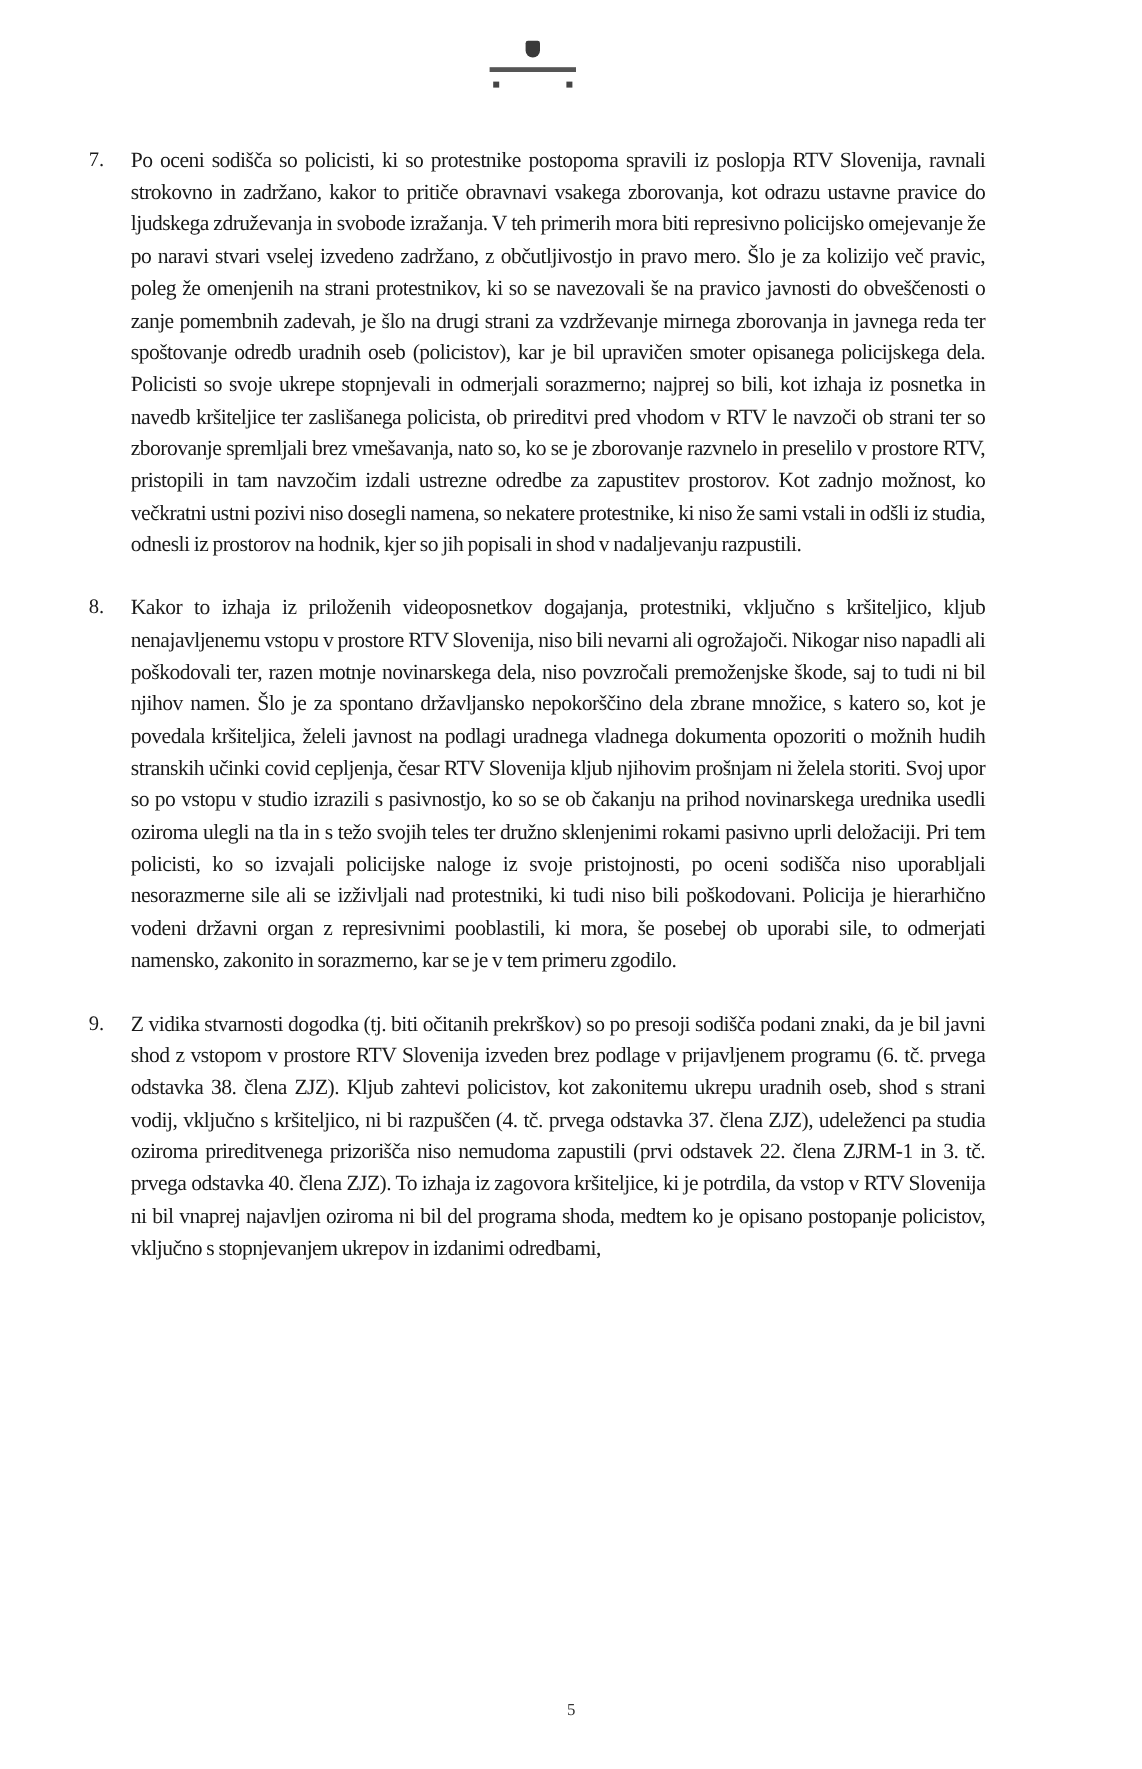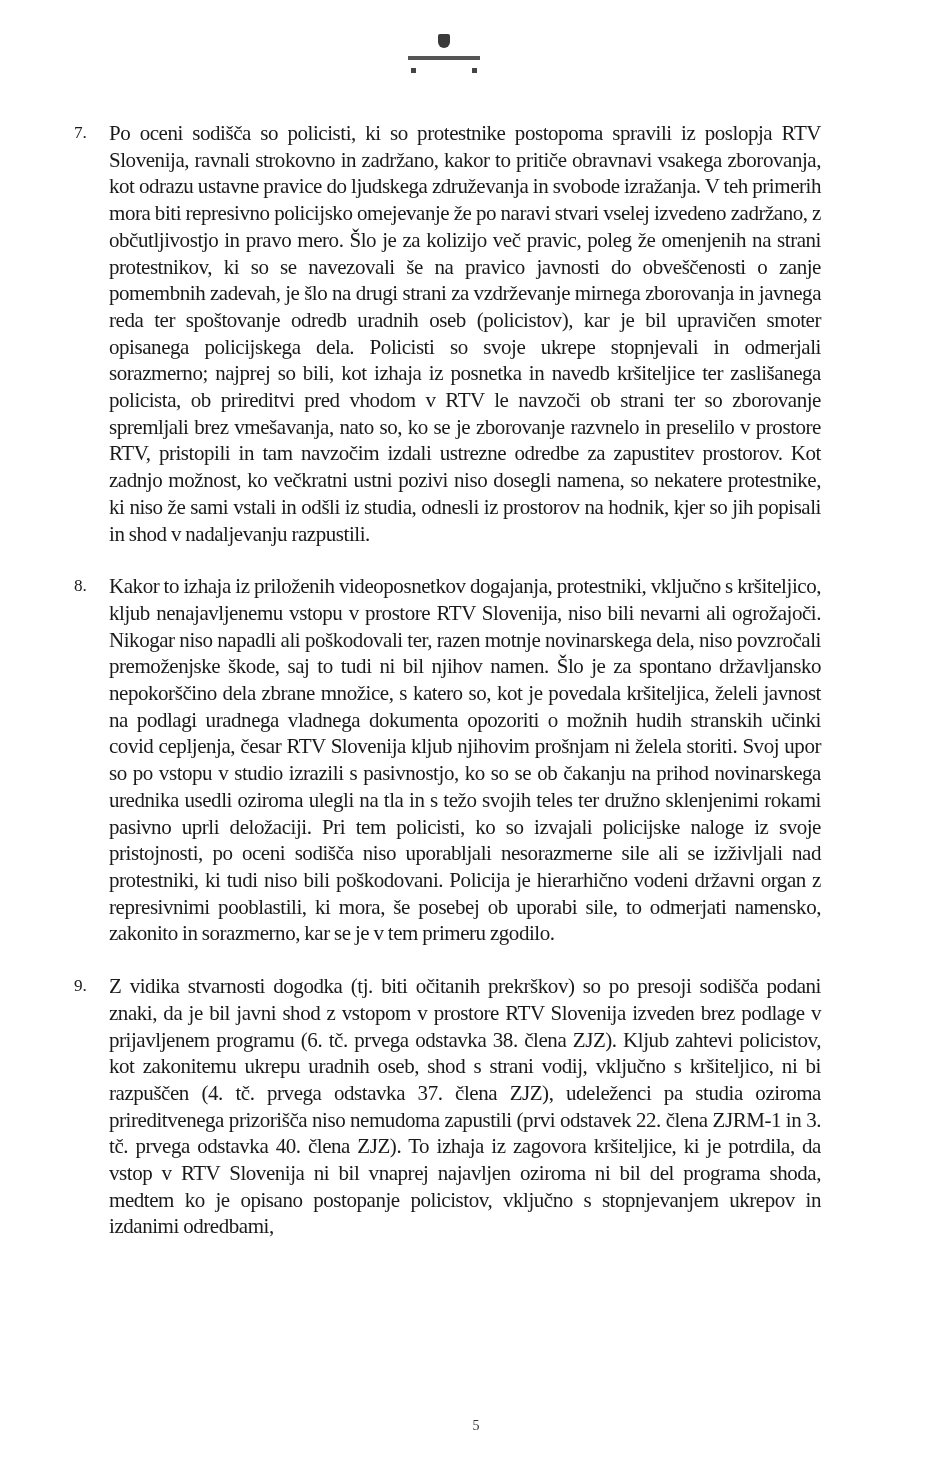--- a/index.html
+++ b/index.html
@@ -29,21 +29,21 @@
     }
     .para {
       position: relative; margin: 0 0 26px 0;
     }
     .para .num {
       position: absolute; left: 74px; top: 0; width: 30px;
       font-size: 17.2px; line-height: 26.7px;
     }
     .para .text {
       margin-left: 109px; width: 712px;
-      font-size: 21px; line-height: 26.7px;
+      font-size: 18px; line-height: 26.7px;
       text-align: justify; letter-spacing: -0.45px; word-spacing: -0.5px;
       font-family: "Liberation Serif", "DejaVu Serif", serif;
     }
     .para .text, .para .num { font-family: "Liberation Serif", serif; }
     .page-number {
       position: absolute; left: 0; width: 952px; top: 1418px;
       text-align: center; font-size: 14px; color: #333;
       font-family: "Liberation Serif", serif;
     }
   </style>

